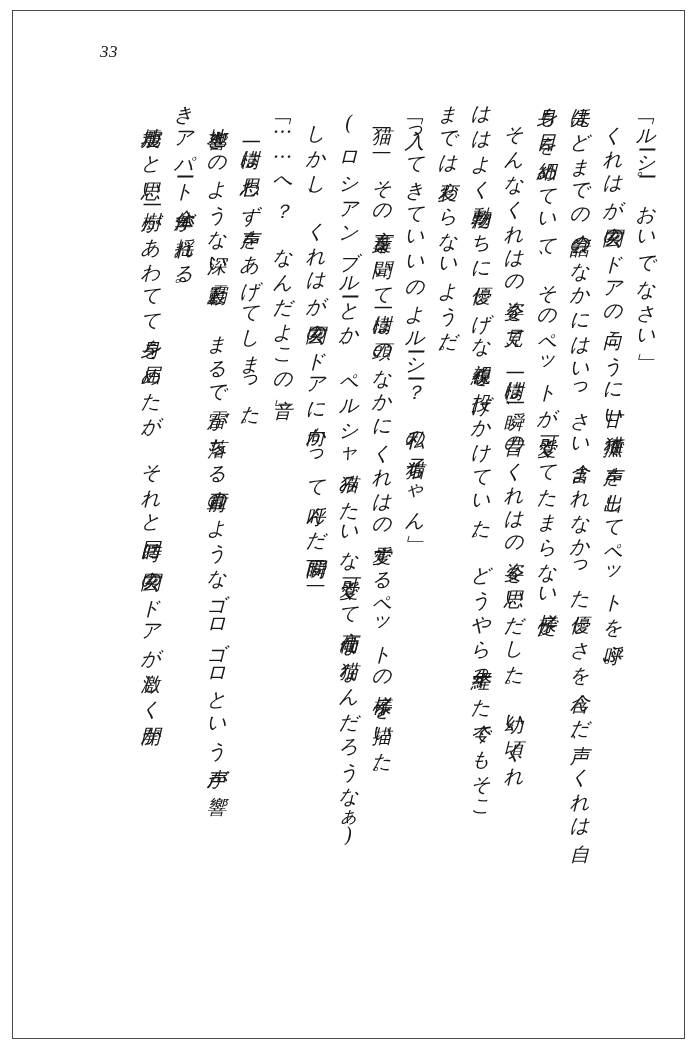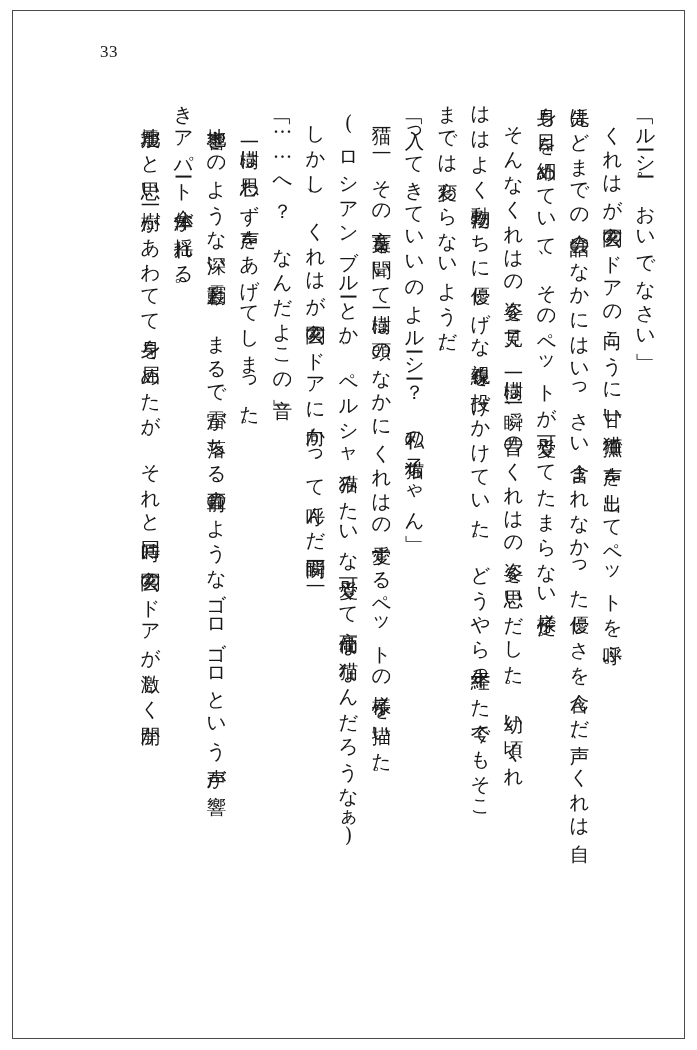--- a/index.html
+++ b/index.html
@@ -10,20 +10,21 @@
   body {
     font-family: "Liberation Serif", "DejaVu Serif", serif;
   }
   .page {
     position: relative;
     width: 697px;
     height: 1050px;
     background: #ffffff;
     overflow: hidden;
     box-sizing: border-box;
+    font-style: italic;
   }
   
   .page-border {
     position: absolute;
     left: 12px;
     top: 10px;
     width: 673px;
     height: 1029px;
     border: 1px solid #4a4a4a;
     box-sizing: border-box;

